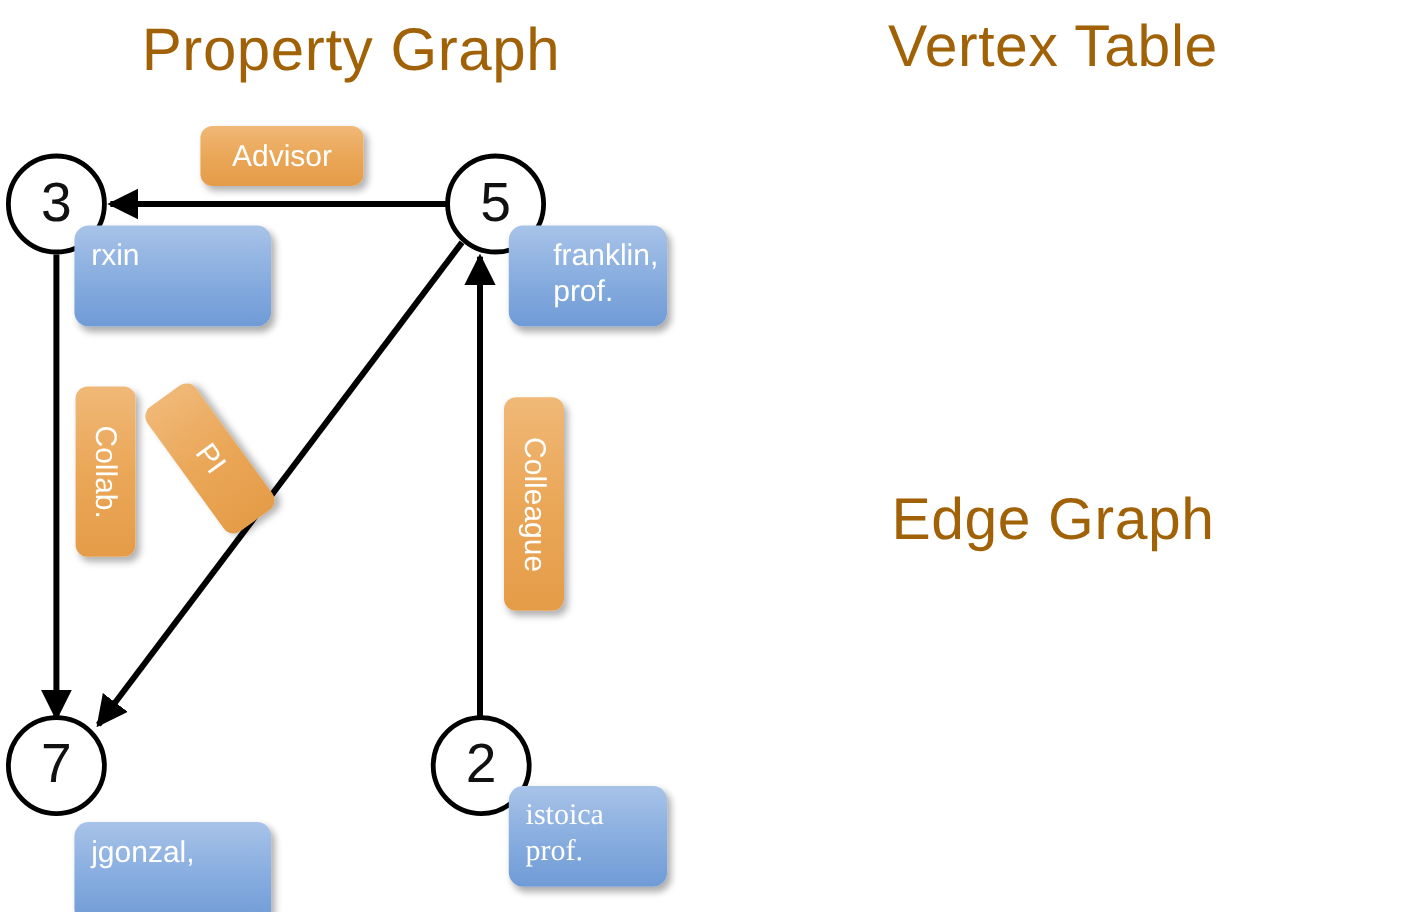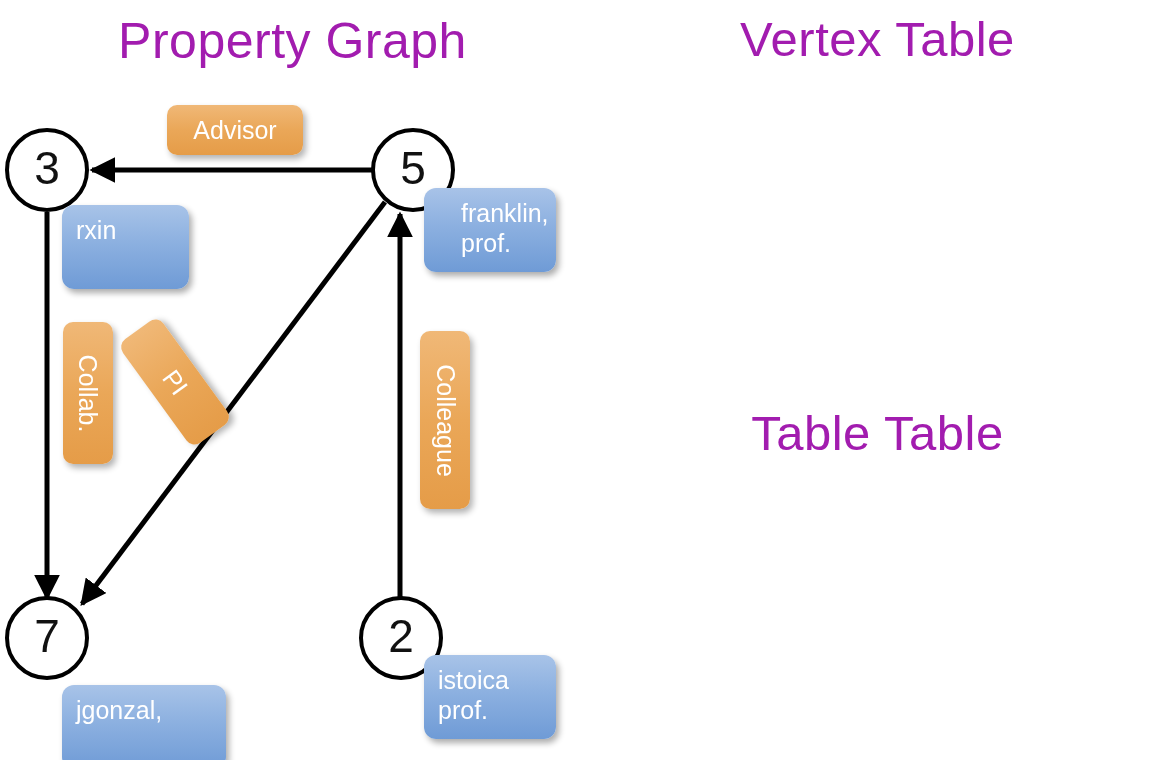--- a/index.html
+++ b/index.html
@@ -27,21 +27,21 @@
     left: 585px; top: 0;
     width: 585px; height: 760px; text-decoration: underline;
   }
 
   
   .panel-title {
     position: absolute;
     text-align: center;
     font-family: "Liberation Sans", sans-serif;
     font-weight: 300;
-    color: #a21caf;
+    color: #a16207;
     letter-spacing: 0.5px;
     white-space: nowrap;
   }
   #graph-title {
     left: 0; top: 12px; width: 585px;
     font-size: 50px;
     line-height: 58px;
   }
   #vertex-title {
     left: 0; top: 10px; width: 585px;
@@ -134,21 +134,21 @@
     <line x1="47" y1="212" x2="47" y2="598" stroke="#000" stroke-width="5" marker-end="url(#arrow)"></line>
 
     <line x1="385" y1="202" x2="82" y2="604" stroke="#000" stroke-width="5" marker-end="url(#arrow)"></line>
 
     <line x1="400" y1="598" x2="400" y2="214" stroke="#000" stroke-width="5" marker-end="url(#arrow)"></line>
   </svg>
 
   <div class="node" style="left:5px; top:128px; width:84px; height:84px;">
     <span class="node-label">3</span>
   </div>
-  <div class="vbox" style="left:62px; top:188px; width:127px; height:84px;margin-top:17px;">
+  <div class="vbox" style="left:62px; top:188px; width:164px; height:84px;">
     <span>rxin</span>
   </div>
 
   <div class="node" style="left:371px; top:128px; width:84px; height:84px;">
     <span class="node-label">5</span>
   </div>
   <div class="vbox" style="left:424px; top:188px; width:132px; height:84px;padding-left:37px;">
     <span>franklin,</span>
     <span>prof.</span>
   </div>
@@ -156,21 +156,21 @@
   <div class="node" style="left:5px; top:596px; width:84px; height:84px;">
     <span class="node-label">7</span>
   </div>
   <div class="vbox" style="left:62px; top:655px; width:164px; height:84px;margin-top:30px;">
     <span>jgonzal,</span>
   </div>
 
   <div class="node" style="left:359px; top:596px; width:84px; height:84px;">
     <span class="node-label">2</span>
   </div>
-  <div class="vbox" style="left:424px; top:655px; width:132px; height:84px;">
+  <div class="vbox" style="left:424px; top:655px; width:132px; height:84px;font-family:Liberation Serif, serif;">
     <span>istoica</span>
     <span>prof.</span>
   </div>
 
   <div class="ebox" style="left:167px; top:105px; width:136px; height:50px;align-items:center;">
     <span>Advisor</span>
   </div>
 
   <div class="ebox" style="left:63px; top:322px; width:50px; height:142px;">
     <span class="rot-cw">Collab.</span>
@@ -182,15 +182,15 @@
 
   <div class="ebox" style="left:420px; top:331px; width:50px; height:178px;">
     <span class="rot-cw">Colleague</span>
   </div>
 </div>
 
 <div id="tables-panel">
 
   <div class="panel-title" id="vertex-title">Vertex Table</div>
 
-  <div class="panel-title" id="edge-title">Table Table</div>
+  <div class="panel-title" id="edge-title">Edge Graph</div>
 
 </div>
 
 </body></html>

